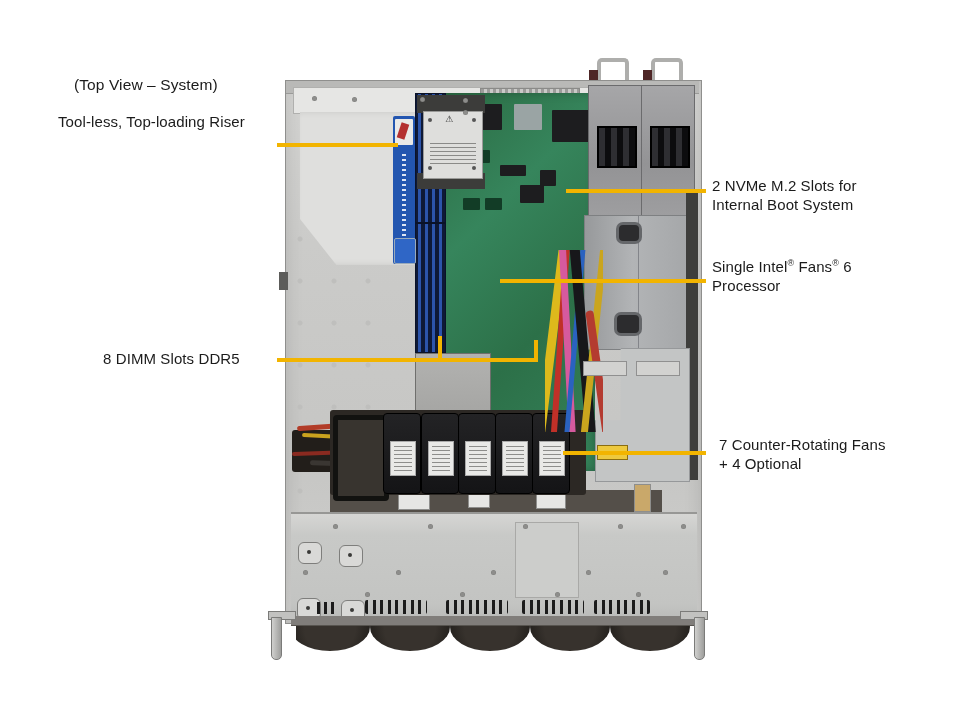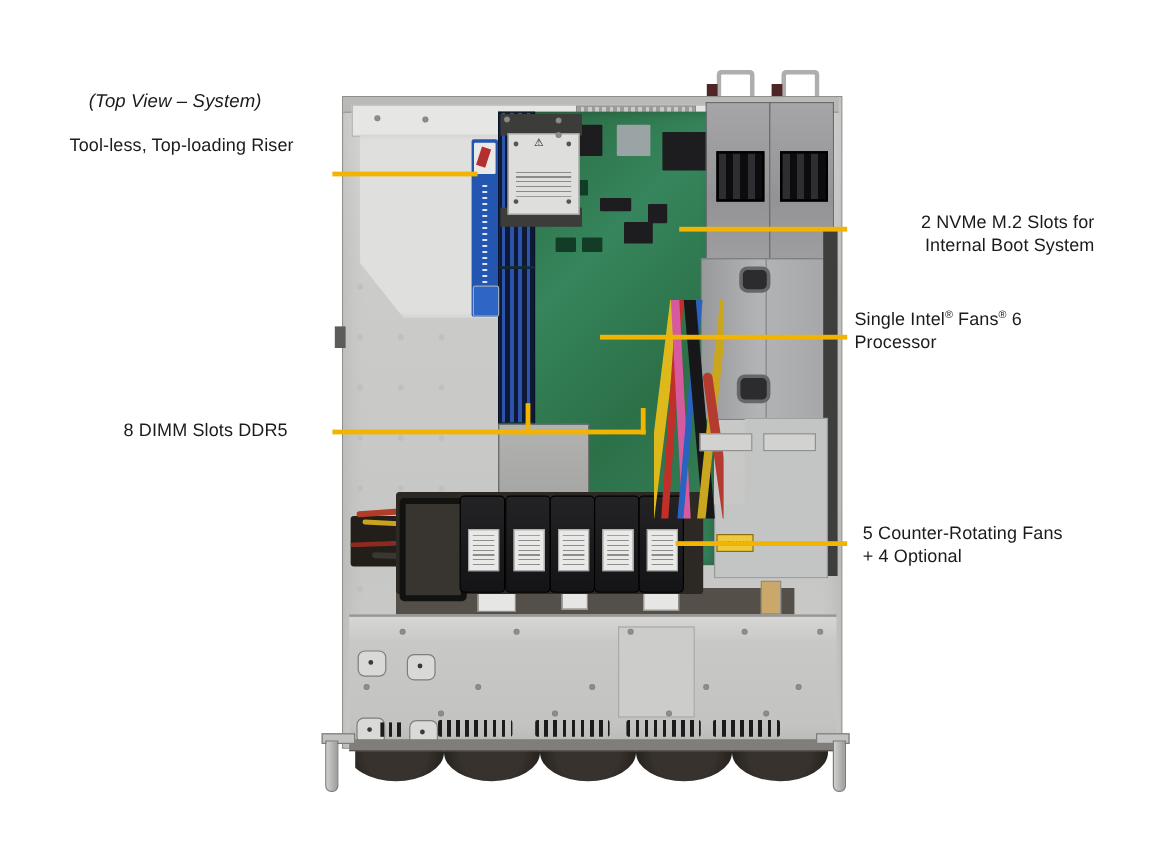--- a/index.html
+++ b/index.html
@@ -2,21 +2,21 @@
 <html><head>
 <meta charset="utf-8">
 <style>
   html,body{margin:0;padding:0;background:#fff;}
   #stage{position:relative;width:960px;height:720px;background:#ffffff;overflow:hidden;
          font-family:"Liberation Sans","DejaVu Sans",sans-serif;color:#1b1b1b;}
   .a{position:absolute;}
   
   .lbl{font-size:15px;line-height:19px;letter-spacing:.1px;z-index:30;}
   .lbl.right{text-align:left;}
-  .title{font-style:italic;font-size:15.5px;}
+  .title{font-size:15.5px;}
   sup{font-size:9px;line-height:0;}
   
   .cl{background:#F2B400;z-index:25;}
   .clh{height:4px;}
   .clv{width:4px;}
   
   .chassis{left:285px;top:80px;width:415px;height:542px;z-index:1;
     background:linear-gradient(180deg,#d4d4d2 0%,#cbcbc9 30%,#c6c6c4 70%,#cfcfcd 100%);
     border:1px solid #8f8f8d;box-shadow:inset 0 0 18px rgba(0,0,0,.12);}
   .rearwall{left:286px;top:81px;width:413px;height:12px;background:#b9b9b7;border-bottom:1px solid #9a9a98;z-index:2;}
@@ -113,34 +113,34 @@
 <body>
 
 <div id="stage">
 
   <div class="a lbl title" style="left:74px;top:75px;">(Top View – System)</div>
 
   <div class="a lbl right" style="left:58px;top:112px;width:212px;">
     <div>Tool-less, Top-loading Riser</div>
   </div>
 
-  <div class="a lbl" style="left:712px;top:176px;width:200px;text-align:right;">
+  <div class="a lbl" style="left:712px;top:176px;width:200px;">
     <div>2 NVMe M.2 Slots for</div>
     <div>Internal  Boot System</div>
   </div>
 
   <div class="a lbl" style="left:712px;top:257px;width:210px;">
     <div><span>Single Intel</span><sup>®</sup><span> Fans</span><sup>®</sup><span> 6</span></div>
     <div>Processor</div>
   </div>
 
   <div class="a lbl right" style="left:103px;top:349px;width:180px;">8 DIMM Slots DDR5</div>
 
   <div class="a lbl" style="left:719px;top:435px;width:210px;">
-    <div>5 Counter-Rotating  Fans</div>
+    <div>7 Counter-Rotating  Fans</div>
     <div>+ 4 Optional</div>
   </div>
 
   <div class="a cl clh" style="left:277px;top:143px;width:121px;"></div>
   <div class="a cl clh" style="left:566px;top:189px;width:140px;"></div>
   <div class="a cl clh" style="left:500px;top:279px;width:206px;"></div>
   <div class="a cl clh" style="left:277px;top:358px;width:261px;"></div>
   <div class="a cl clv" style="left:438px;top:336px;height:26px;"></div>
   <div class="a cl clv" style="left:534px;top:340px;height:22px;"></div>
   <div class="a cl clh" style="left:563px;top:451px;width:143px;"></div>

